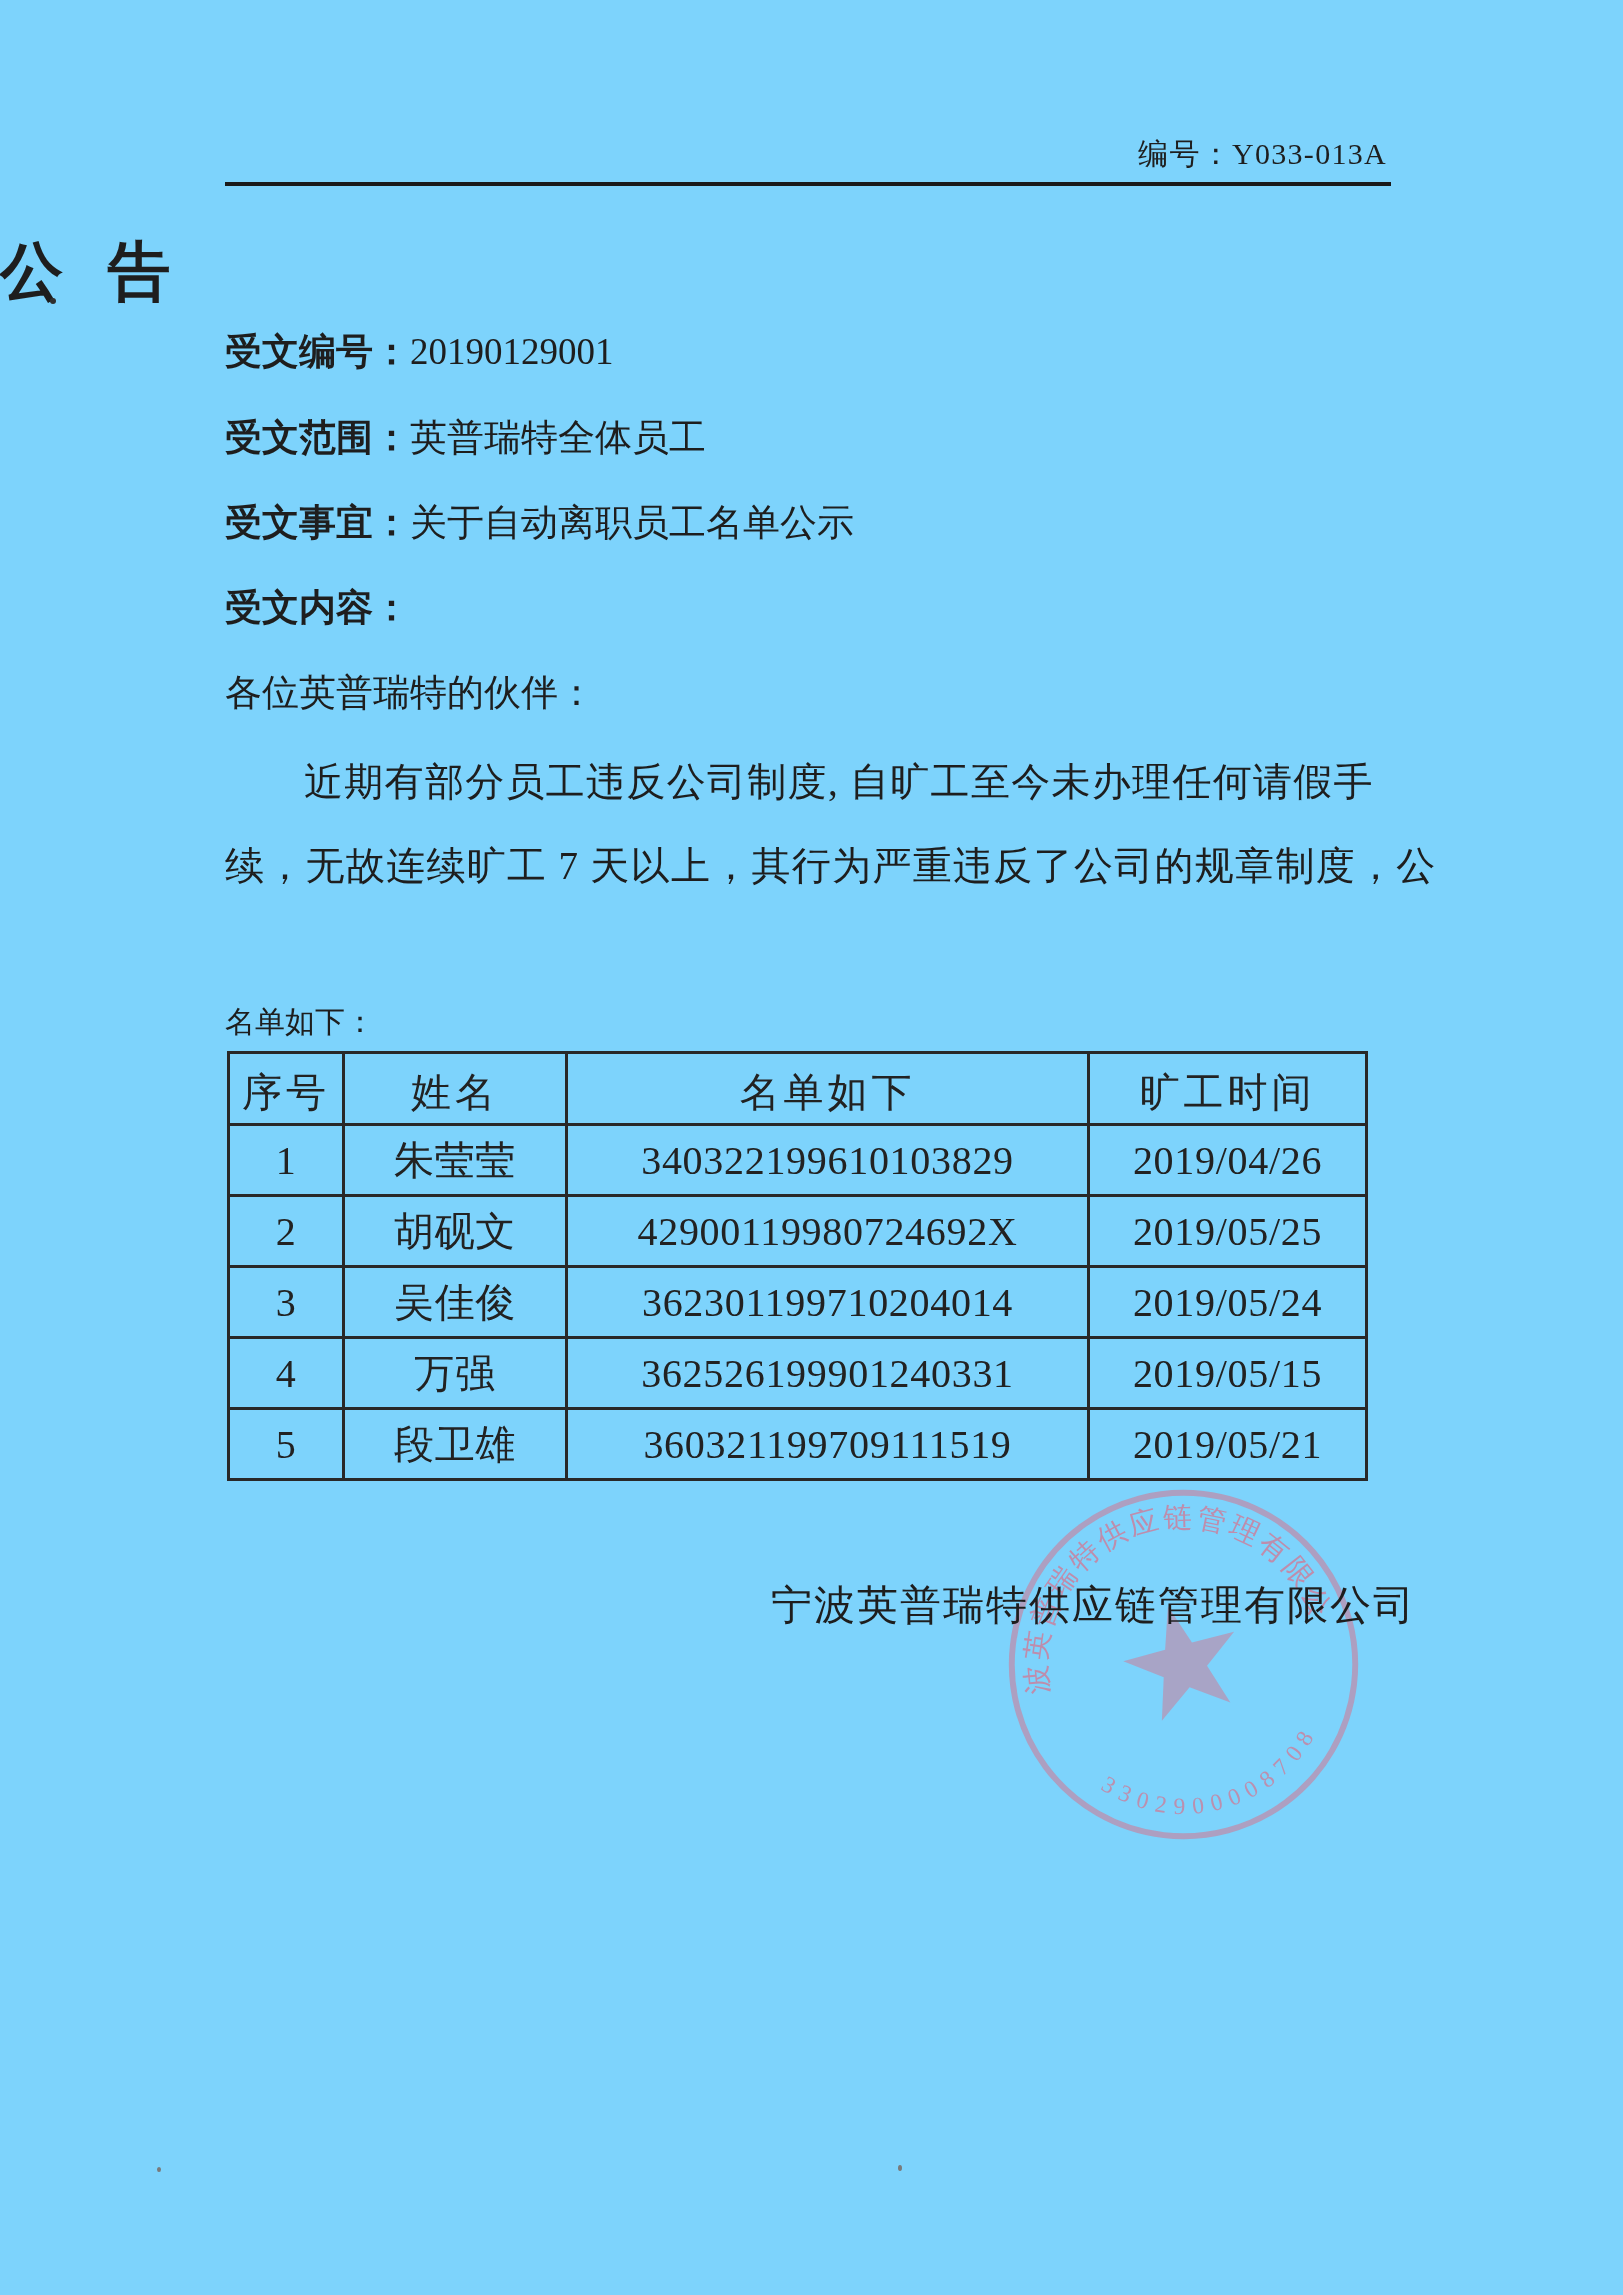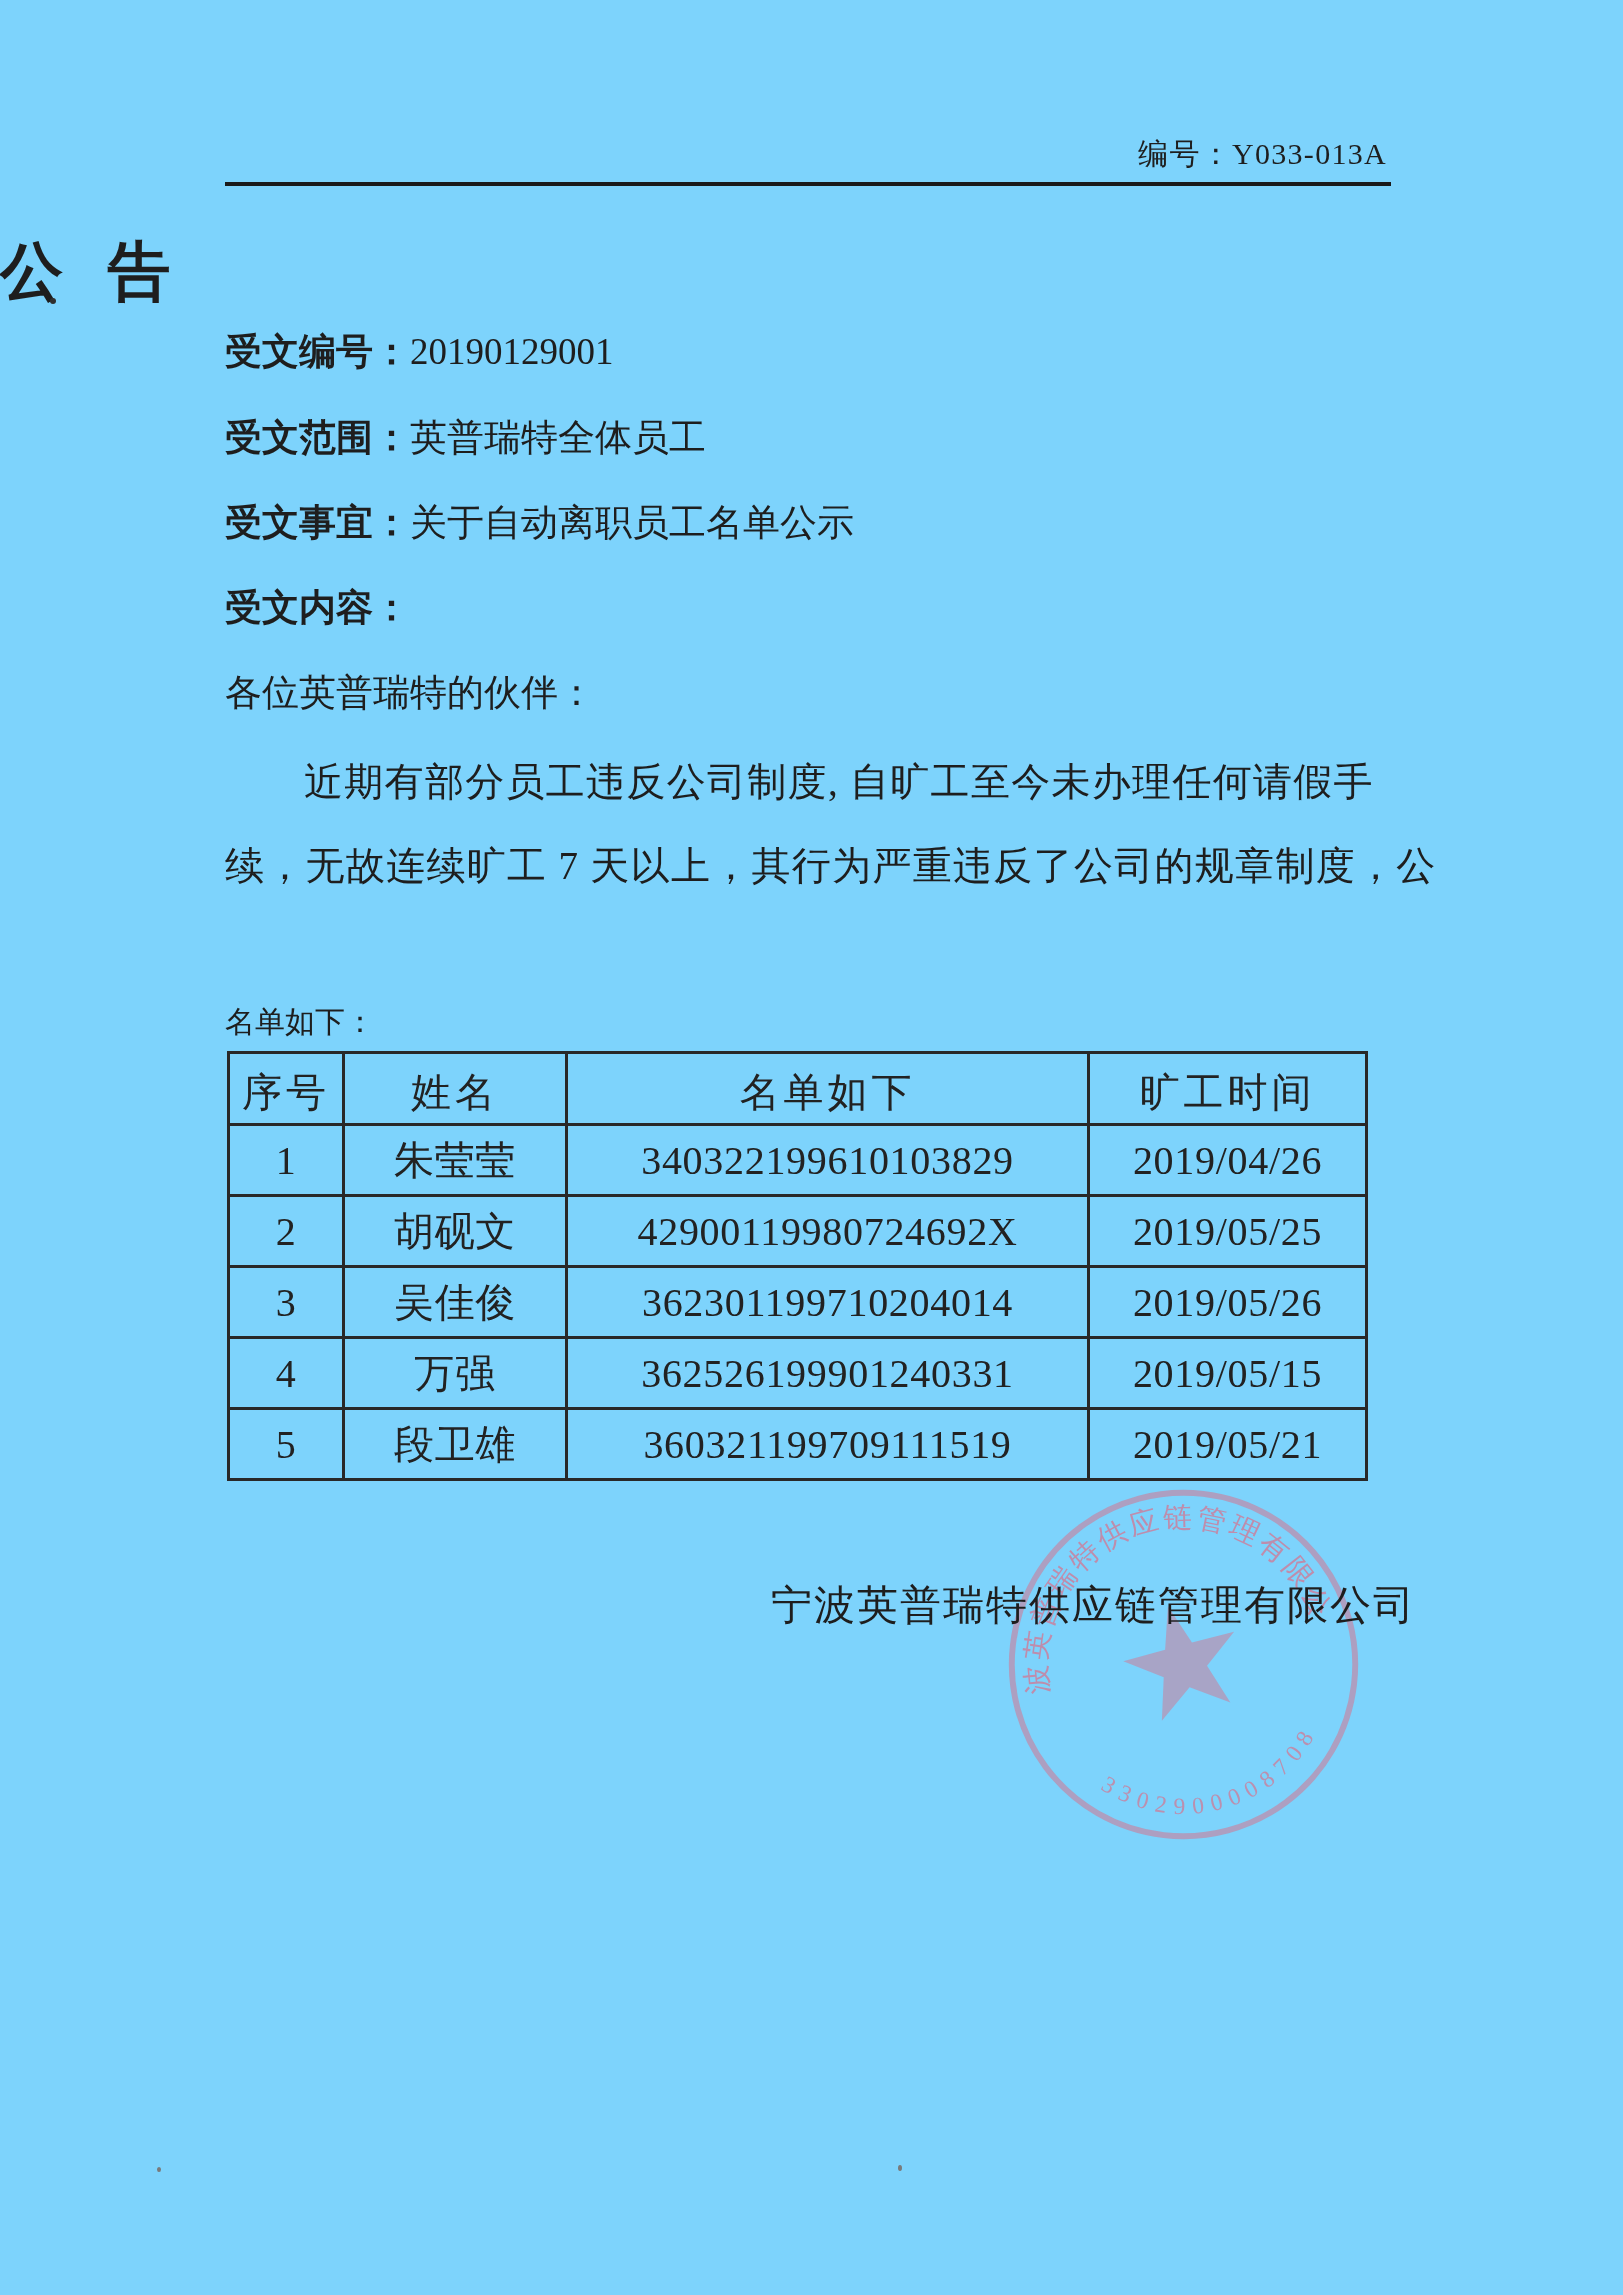--- a/index.html
+++ b/index.html
@@ -189,21 +189,21 @@
       <tr>
         <td>2</td>
         <td>胡砚文</td>
         <td>42900119980724692X</td>
         <td>2019/05/25</td>
       </tr>
       <tr>
         <td>3</td>
         <td>吴佳俊</td>
         <td>362301199710204014</td>
-        <td>2019/05/26</td>
+        <td>2019/05/24</td>
       </tr>
       <tr>
         <td>4</td>
         <td>万强</td>
         <td>362526199901240331</td>
         <td>2019/05/15</td>
       </tr>
       <tr>
         <td>5</td>
         <td>段卫雄</td>

